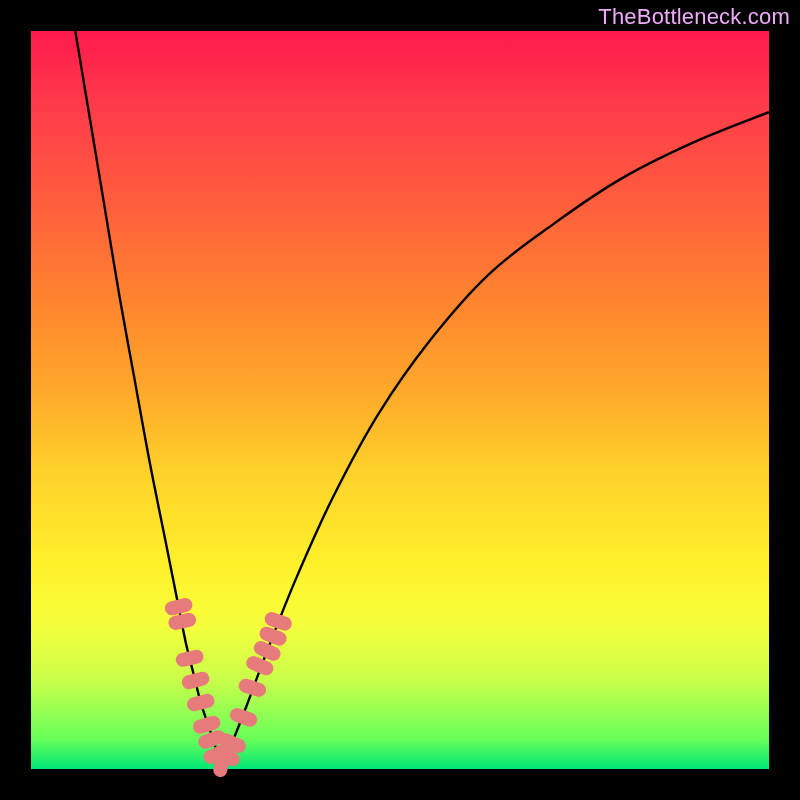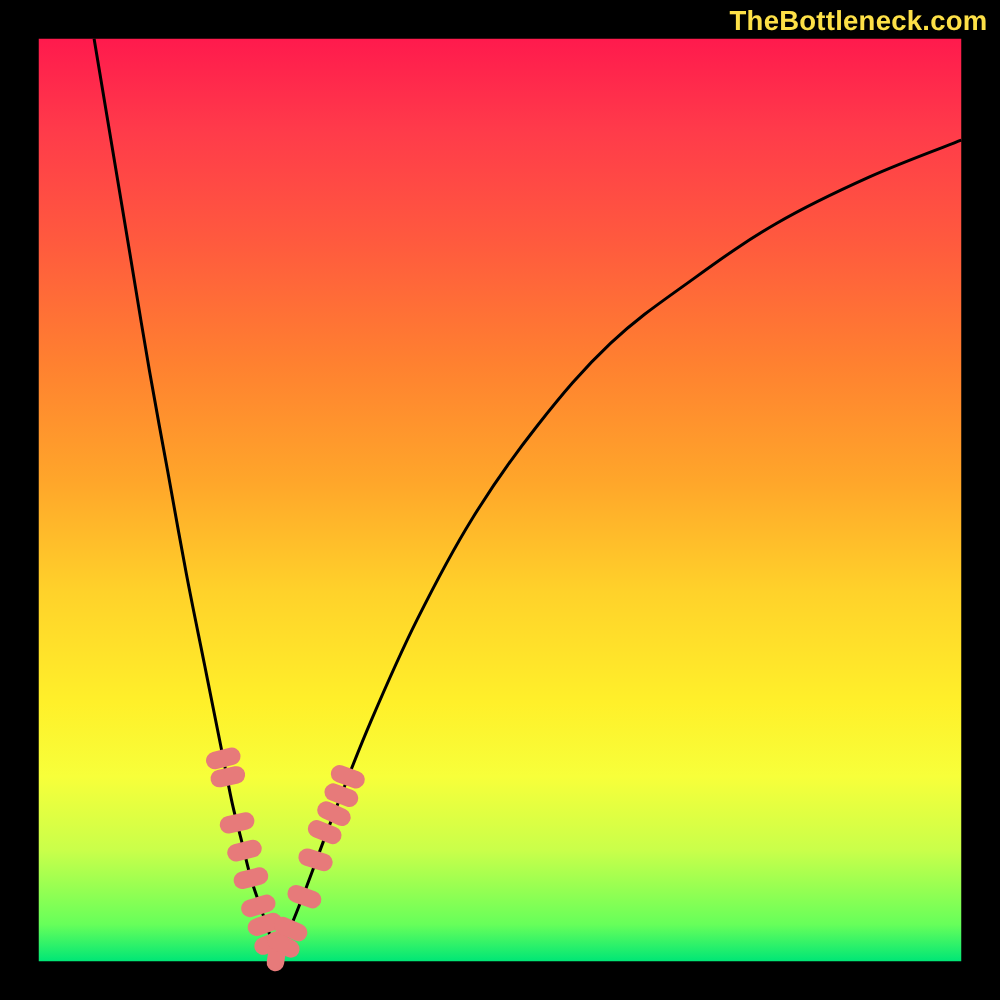--- a/index.html
+++ b/index.html
@@ -38,23 +38,23 @@
       #f7ff3a 80%,
       #c9ff4a 88%,
       #67ff5a 96%,
       #00e676 100%
     );
   }
   .watermark {
     position: absolute;
     top: 4px;
     right: 10px;
-    color: #fde047;
+    color: #f0abfc;
     font-size: 22px;
-    font-weight: 700;
+    font-weight: 400;
     letter-spacing: 0.2px;
     user-select: none;
   }
   svg.curve {
     position: absolute;
     left: 0;
     top: 0;
     width: 738px;
     height: 738px;
     overflow: visible;

